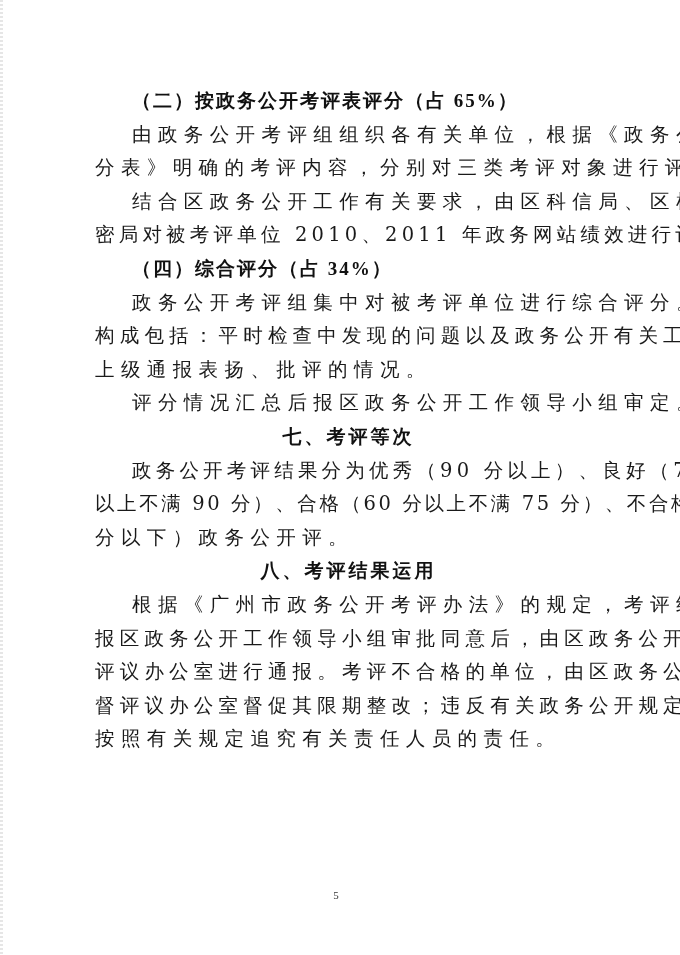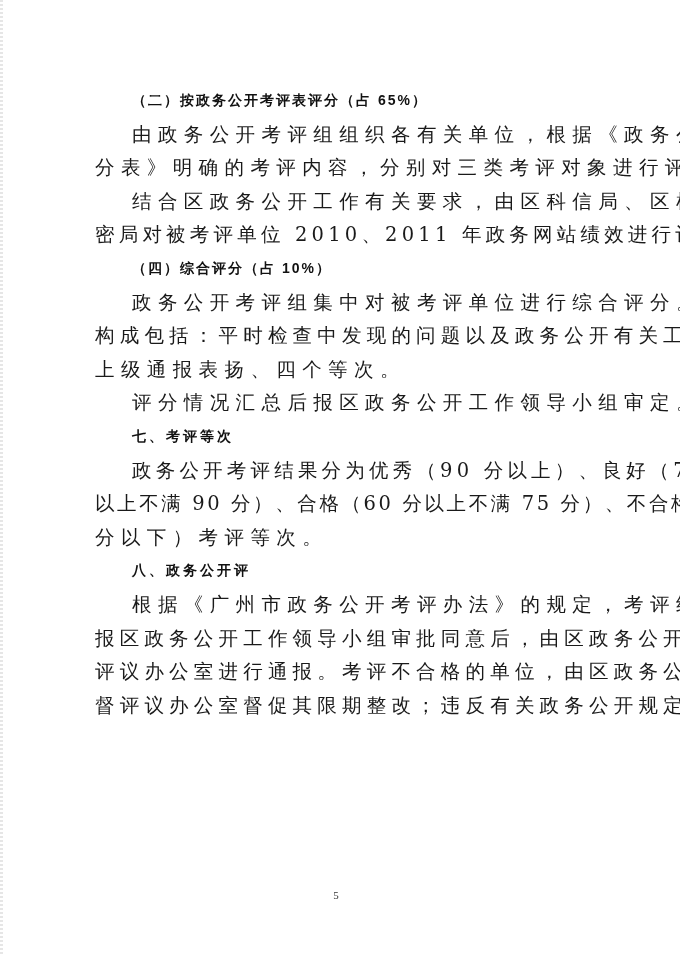--- a/index.html
+++ b/index.html
@@ -33,28 +33,28 @@
     }
     .line {
       height: 33.6px;
       line-height: 33.6px;
       font-size: 19.5px;
       white-space: nowrap;
       letter-spacing: 6.4px;
     }
     .line.indent { padding-left: 37px; }
     .heading {
-      font-family: Liberation Sans, sans-serif;
+      font-family: Liberation Serif, serif;
       font-weight: bold;
       letter-spacing: 2px;
-      font-size: 14px;
+      font-size: 19px;
       color: #111;
     }
     .heading.sub { padding-left: 37px; }
-    .heading.main { padding-left: 37px; letter-spacing: 3px; }
+    .heading.main { padding-left: 37px; letter-spacing: 3px; text-align: center; }
     .page-number {
       position: absolute;
       left: 326px;
       top: 889px;
       width: 20px;
       text-align: center;
       font-family: "Liberation Serif", serif;
       font-size: 11px;
       color: #333;
     }
@@ -66,32 +66,33 @@
 
 <div class="page">
 
   <div class="line heading sub">（二）按政务公开考评表评分（占 65%）</div>
   <div class="line indent">由政务公开考评组组织各有关单位，根据《政务公开评</div>
   <div class="line">分表》明确的考评内容，分别对三类考评对象进行评分。</div>
 
   <div class="line indent">结合区政务公开工作有关要求，由区科信局、区机要保</div>
   <div class="line" style="letter-spacing:4.2px">密局对被考评单位 2010、2011 年政务网站绩效进行评估。</div>
 
-  <div class="line heading sub">（四）综合评分（占 10%）</div>
+  <div class="line heading sub">（四）综合评分（占 34%）</div>
   <div class="line indent">政务公开考评组集中对被考评单位进行综合评分。分值</div>
   <div class="line" style="letter-spacing:5.2px">构成包括：平时检查中发现的问题以及政务公开有关工作受</div>
-  <div class="line">上级通报表扬、四个等次。</div>
+  <div class="line">上级通报表扬、批评的情况。</div>
   <div class="line indent">评分情况汇总后报区政务公开工作领导小组审定。</div>
 
   <div class="line heading main">七、考评等次</div>
   <div class="line indent" style="letter-spacing:4.2px">政务公开考评结果分为优秀（90 分以上）、良好（75 分</div>
   <div class="line" style="letter-spacing:2.6px">以上不满 90 分）、合格（60 分以上不满 75 分）、不合格（60</div>
-  <div class="line">分以下）考评等次。</div>
+  <div class="line">分以下）政务公开评。</div>
 
-  <div class="line heading main">八、政务公开评</div>
+  <div class="line heading main">八、考评结果运用</div>
   <div class="line indent">根据《广州市政务公开考评办法》的规定，考评结果经</div>
   <div class="line" style="letter-spacing:5.2px">报区政务公开工作领导小组审批同意后，由区政务公开监督</div>
   <div class="line" style="letter-spacing:5.2px">评议办公室进行通报。考评不合格的单位，由区政务公开监</div>
   <div class="line" style="letter-spacing:5.2px">督评议办公室督促其限期整改；违反有关政务公开规定的，</div>
+  <div class="line">按照有关规定追究有关责任人员的责任。</div>
 
 </div>
 
 <div class="page-number">5</div>
 
 </body></html>

